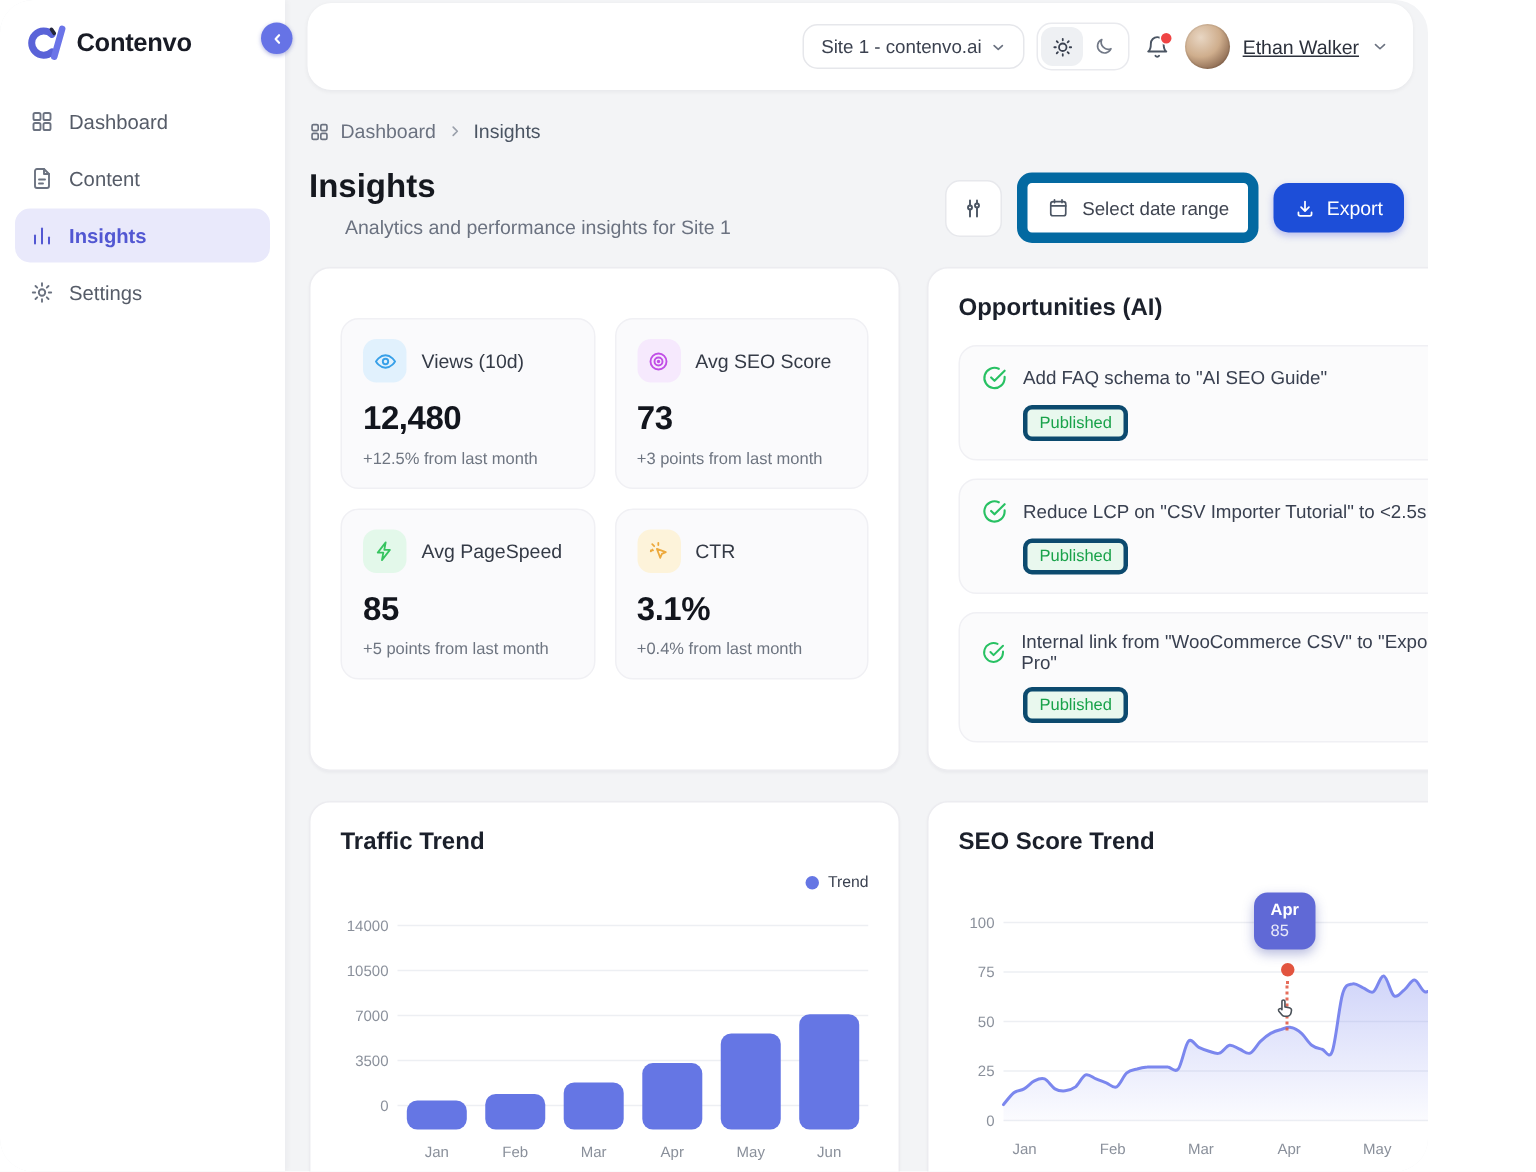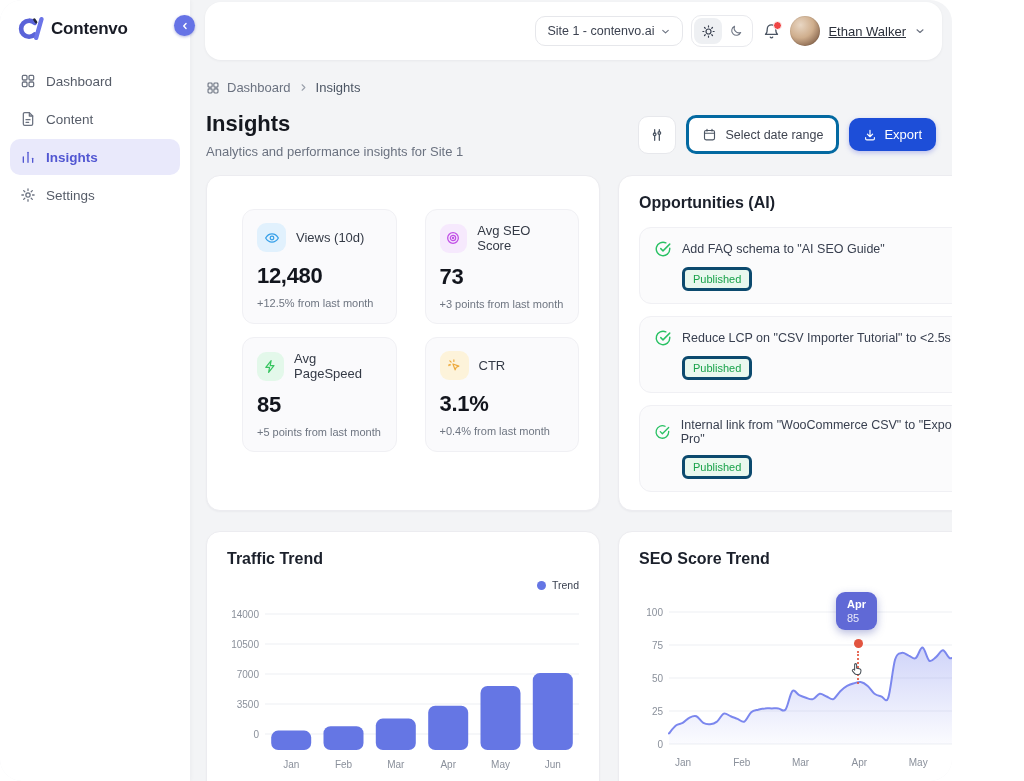--- a/index.html
+++ b/index.html
@@ -29,33 +29,33 @@
   .user-chip{display:flex;align-items:center;gap:8px;cursor:pointer;}
   .avatar{width:30px;height:30px;border-radius:50%;background:radial-gradient(circle at 35% 30%,#e8d6c3 0%,#cfae8d 45%,#8d6b52 78%,#5d4636 100%);box-shadow:inset 0 0 0 1px rgba(0,0,0,.06);}
   .user-name{font-size:13px;color:#2b303b;text-decoration:underline;}
 
   .breadcrumb{display:flex;align-items:center;gap:7px;margin:20px 16px 0 16px;font-size:13px;color:#6b7280;}
   .breadcrumb .crumb{cursor:pointer;}
   .breadcrumb .crumb.current{color:#4b5563;}
 
   .page-head{display:flex;align-items:flex-start;justify-content:space-between;margin:16px 16px 0 16px;}
   .page-title{font-size:22px;font-weight:700;color:#15181f;}
-  .page-sub{font-size:13px;color:#6b7280;margin-top:7px;}
+  .page-sub{font-size:13px;color:#6b7280;margin-top:7px;margin-left:24px;}
   .head-actions{display:flex;gap:10px;align-items:center;margin-top:4px;}
   .icon-btn{width:36px;height:36px;border:1px solid #e7e8ec;background:#fff;border-radius:10px;display:flex;align-items:center;justify-content:center;color:#4b5563;cursor:pointer;}
-  .date-btn{display:flex;align-items:center;gap:8px;border:3px solid #0369a1;background:#fff;border-radius:10px;padding:9px 13px;font-size:12.5px;color:#3f4450;cursor:pointer;}
+  .date-btn{display:flex;align-items:center;gap:8px;border:7px solid #0369a1;background:#fff;border-radius:10px;padding:9px 13px;font-size:12.5px;color:#3f4450;cursor:pointer;}
   .export-btn{display:flex;align-items:center;gap:7px;background:#1d4ed8;color:#fff;border-radius:10px;padding:9px 14px;font-size:13px;cursor:pointer;box-shadow:0 2px 5px rgba(80,92,220,.35);}
 
   .cards{display:grid;grid-template-columns:1fr 1fr;gap:20px 18px;margin:16px 16px 0 16px;}
   .card{background:#fff;border:1px solid #ececf0;border-radius:14px;box-shadow:0 1px 2px rgba(16,24,40,.04);min-height:258px;box-sizing:border-box;padding:18px 20px;}
   .card-title{font-size:16px;font-weight:700;color:#1b202b;}
 
   
   .stats-grid{display:grid;grid-template-columns:1fr 1fr;gap:13px;margin-top:15px;}
-  .stat-tile{background:#fafafc;border:1px solid #f0f0f4;border-radius:12px;padding:13px 14px;margin-left:15px;}
+  .stat-tile{background:#fafafc;border:1px solid #f0f0f4;border-radius:12px;padding:13px 14px;}
   .stat-top{display:flex;align-items:center;gap:10px;}
   .chip{width:29px;height:29px;border-radius:9px;display:flex;align-items:center;justify-content:center;}
   .stat-label{font-size:13px;color:#343a46;}
   .stat-value{font-size:22px;font-weight:800;color:#12151d;margin-top:11px;letter-spacing:-.3px;}
   .stat-note{font-size:11px;color:#6e7581;margin-top:8px;}
 
   
   .opp-list{display:flex;flex-direction:column;gap:12px;margin-top:15px;}
   .opp-item{background:#fbfbfc;border:1px solid #f0f0f4;border-radius:12px;padding:12px 14px;cursor:pointer;}
   .opp-row{display:flex;align-items:center;gap:10px;}

